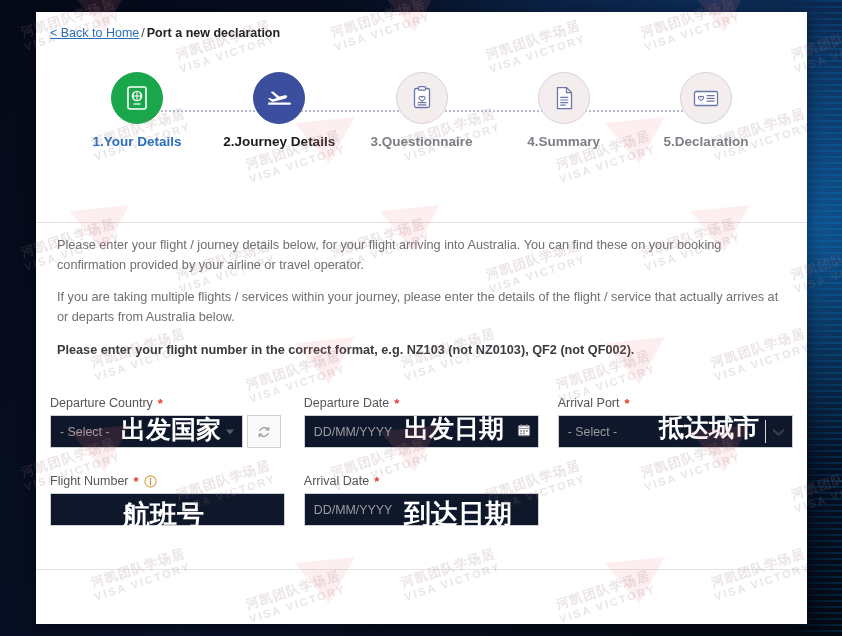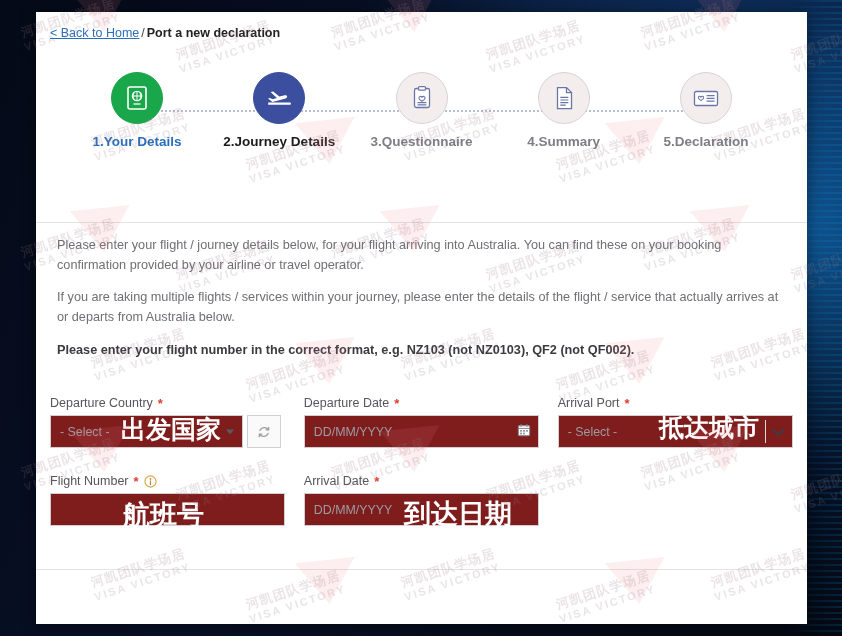--- a/index.html
+++ b/index.html
@@ -147,21 +147,21 @@
   .f2{ width:262px; margin-right:0px; }
   .f3{ width:245px; }
   .label{
     font-size:12.5px; color:#55555a; margin-bottom:5px;
     display:flex; align-items:center; gap:5px;
   }
   .req{ color:#e23b2e; font-weight:bold; font-size:13px; line-height:1;}
   .ctrl{
     height:33px;
     border:1px solid #cfcfd4;
-    background:#7f1d1d;
+    background:#0f172a;
     display:flex; align-items:center;
     position:relative;
   }
   .ctrl .ph{
     font-size:12.4px; color:#9b9ba2;
     padding-left:9px;
     white-space:nowrap;
   }
   .sel-wrap{ display:flex; align-items:stretch; }
   .sel{ flex:0 0 193px; }
@@ -410,20 +410,21 @@
         <div class="field f3"></div>
       </div>
     </div>
 
 
   </div>
 </div>
 
 <div style="position:absolute;inset:0;z-index:30;pointer-events:none;">
   <div class="cn" style="left:121px; top:413px; font-size:25px;">出发国家</div>
+  <div class="cn" style="left:404px; top:412px; font-size:25px;">出发日期</div>
   <div class="cn" style="left:659px; top:411px; font-size:25px;">抵达城市</div>
   <div class="cn" style="left:123px; top:497px; font-size:27px;">航班号</div>
   <div class="cn" style="left:404px; top:496px; font-size:27px;">到达日期</div>
 </div>
 
 <div class="watermarks" id="wmLayer">
     <div class="wm" style="left: 20px; top: 10px;"><span>河凯团队学场居</span><span class="l2">VISA VICTORY</span></div>
     <div class="wmv" style="left: 72px; top: -12px;"></div>
     <div class="wm" style="left: 175px; top: 32px;"><span>河凯团队学场居</span><span class="l2">VISA VICTORY</span></div>
     <div class="wm" style="left: 330px; top: 10px;"><span>河凯团队学场居</span><span class="l2">VISA VICTORY</span></div>

